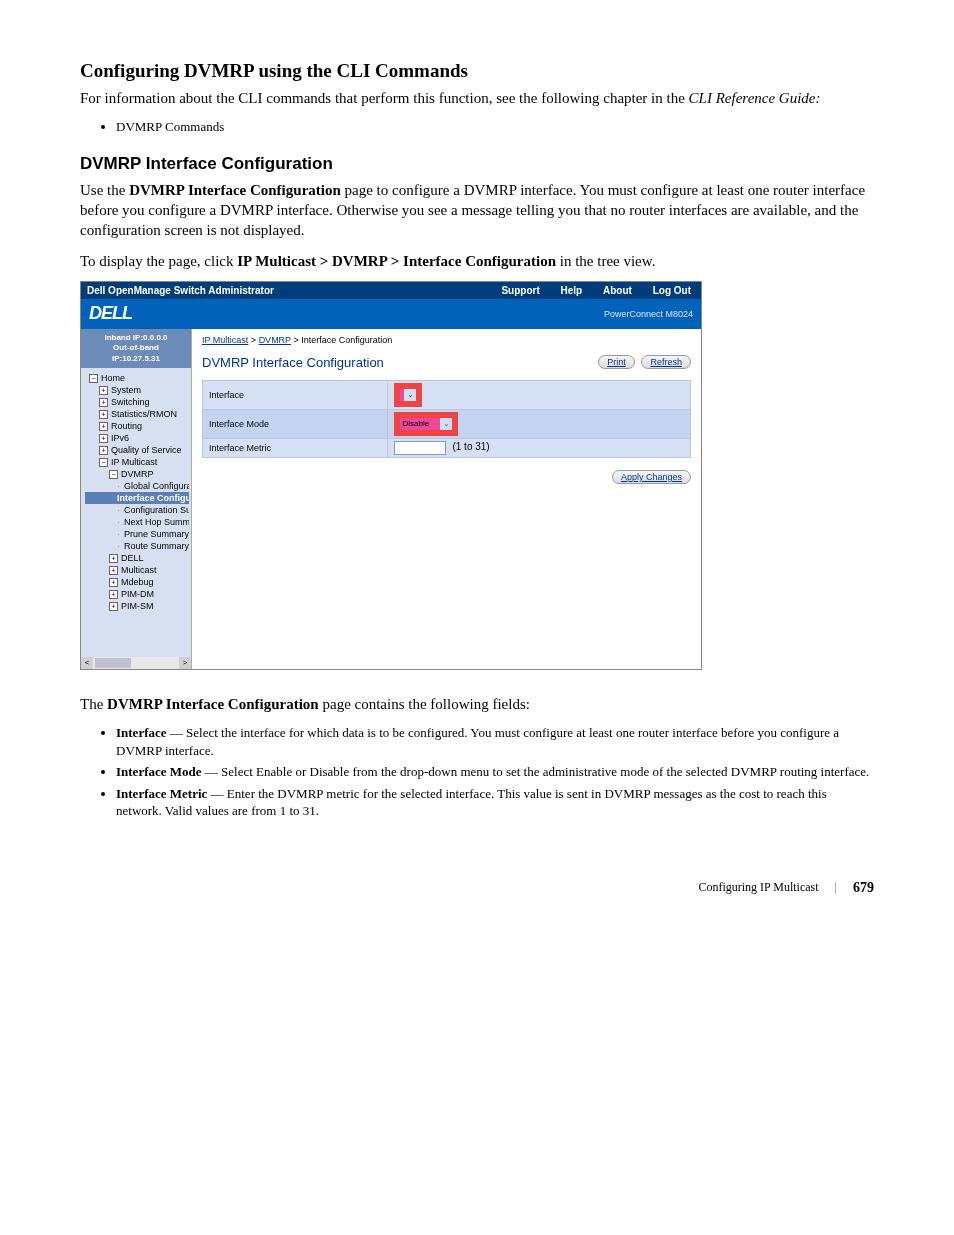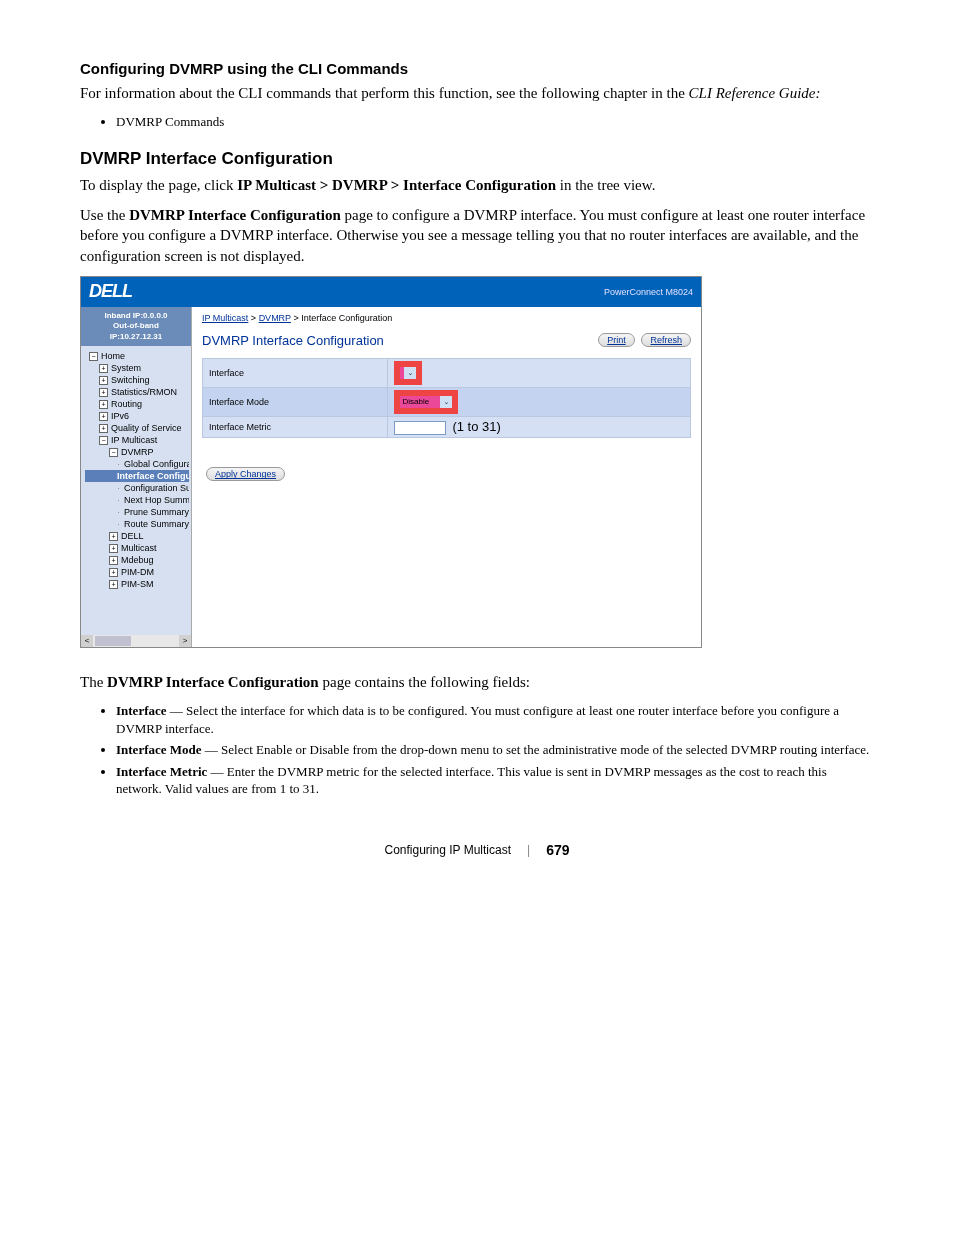--- a/index.html
+++ b/index.html
@@ -1,18 +1,18 @@
 <!DOCTYPE html>
 <html><head>
 <meta charset="utf-8">
 <style>
 body{margin:0;padding:0;background:#fff;font-family:Georgia,'Times New Roman',serif;color:#000;width:954px}
 .page{padding:60px 80px 40px 80px}
 .bold{font-weight:bold}
-.h4{font-family:Liberation Sans, sans-serif;font-weight:bold;font-size:15px;margin:0 0 6px 0}
+.h4{font-family:Liberation Serif, serif;font-weight:bold;font-size:19px;margin:0 0 6px 0}
 .h3{font-family:Arial,sans-serif;font-weight:bold;font-size:17px;margin:18px 0 6px 0}
 .body{font-size:15px;line-height:1.35;margin:0 0 10px 0}
 .italic{font-style:italic}
 ul.bul{margin:4px 0 14px 0;padding:0 0 0 36px}
 ul.bul li{margin:4px 0;font-size:13px;line-height:1.35}
 .figcap{font-family:Arial,sans-serif;font-weight:bold;font-size:13px;margin:18px 0 12px 0}
 .screenshot{border:1px solid #888;width:620px;font-family:Verdana,Arial,sans-serif;font-size:10px;color:#000;background:#fff}
 .ss-top{background:#003d7a;color:#fff;display:flex;justify-content:space-between;align-items:center;padding:3px 6px;font-size:10px;font-weight:bold}
 .ss-top .links span{margin-left:10px;padding:0 4px}
 .ss-brand{background:#0062b8;color:#fff;display:flex;justify-content:space-between;align-items:center;padding:4px 8px;height:22px}
@@ -42,58 +42,67 @@
 .form-table{width:100%;border-collapse:collapse;margin-top:6px}
 .form-table td{border:1px solid #b8c8e0;padding:2px 6px;font-size:9px}
 .form-table tr:nth-child(odd) td{background:#d6e0f5}
 .form-table tr:nth-child(even) td{background:#c4d4f0}
 .form-table td:first-child{width:38%}
 .sel-box{border:6px solid #ef4444;background:#ec4899;display:inline-block;height:12px;vertical-align:middle}
 .sel-box.narrow{width:16px;position:relative}
 .sel-box .dd{position:absolute;right:0;top:0;width:12px;height:12px;background:#cfe0f5;display:flex;align-items:center;justify-content:center;font-size:7px;color:#333}
 .sel-box.wider{width:50px;position:relative;font-size:8px;padding-left:2px;line-height:12px}
 .txt-box{border:1px solid #7a9cc6;background:#fff;display:inline-block;width:50px;height:12px;vertical-align:middle}
-.hint{font-size:13px;margin-left:6px}
-.apply-wrap{text-align:left;margin-top:29px}
-.footer{display:flex;justify-content:center;align-items:center;font-family:Liberation Sans, sans-serif;font-size:12px;margin-top:44px}
+.hint{font-size:10px;margin-left:6px}
+.apply-wrap{text-align:right;margin-top:12px}
+.footer{display:flex;justify-content:flex-end;align-items:center;font-family:Liberation Serif, serif;font-size:12px;margin-top:60px}
 .footer .sep{margin:0 16px;color:#888}
 .footer .pg{font-weight:bold;font-size:14px}
 </style>
 </head>
 <body>
 
 <div class="page">
 
   <div class="h4">Configuring DVMRP using the CLI Commands</div>
   <p class="body">
     <span>For information about the CLI commands that perform this function, see the following chapter in the </span><span class="italic">CLI Reference Guide:</span>
   </p>
   <ul class="bul">
     <li>DVMRP Commands</li>
   </ul>
 
   <div class="h3">DVMRP Interface Configuration</div>
   <p class="body">
-    <span>To display the page, click </span><span class="bold">IP Multicast &gt; DVMRP &gt; Interface Configuration</span><span> in the tree view.</span>
+    <span>Use the </span><span class="bold">DVMRP Interface Configuration</span><span> page to configure a DVMRP interface. You must configure at least one router interface before you configure a DVMRP interface. Otherwise you see a message telling you that no router interfaces are available, and the configuration screen is not displayed.</span>
   </p>
   <p class="body">
-    <span>Use the </span><span class="bold">DVMRP Interface Configuration</span><span> page to configure a DVMRP interface. You must configure at least one router interface before you configure a DVMRP interface. Otherwise you see a message telling you that no router interfaces are available, and the configuration screen is not displayed.</span>
+    <span>To display the page, click </span><span class="bold">IP Multicast &gt; DVMRP &gt; Interface Configuration</span><span> in the tree view.</span>
   </p>
 
 
   <div class="screenshot">
+    <div class="ss-top">
+      <span>Dell OpenManage Switch Administrator</span>
+      <span class="links">
+        <span>Support</span>
+        <span>Help</span>
+        <span>About</span>
+        <span>Log Out</span>
+      </span>
+    </div>
     <div class="ss-brand">
       <span class="dell-logo">DELL</span>
       <span class="model">PowerConnect M8024</span>
     </div>
     <div class="ss-body">
       <div class="ss-nav">
         <div class="ss-ip">
           <div>Inband IP:0.0.0.0</div>
-          <div>Out-of-band IP:10.27.12.31</div>
+          <div>Out-of-band IP:10.27.5.31</div>
         </div>
         <div class="tree">
           <div class="item l1"><span class="box">−</span><span>Home</span></div>
           <div class="item l2"><span class="box">+</span><span>System</span></div>
           <div class="item l2"><span class="box">+</span><span>Switching</span></div>
           <div class="item l2"><span class="box">+</span><span>Statistics/RMON</span></div>
           <div class="item l2"><span class="box">+</span><span>Routing</span></div>
           <div class="item l2"><span class="box">+</span><span>IPv6</span></div>
           <div class="item l2"><span class="box">+</span><span>Quality of Service</span></div>
           <div class="item l2"><span class="box">−</span><span>IP Multicast</span></div>

